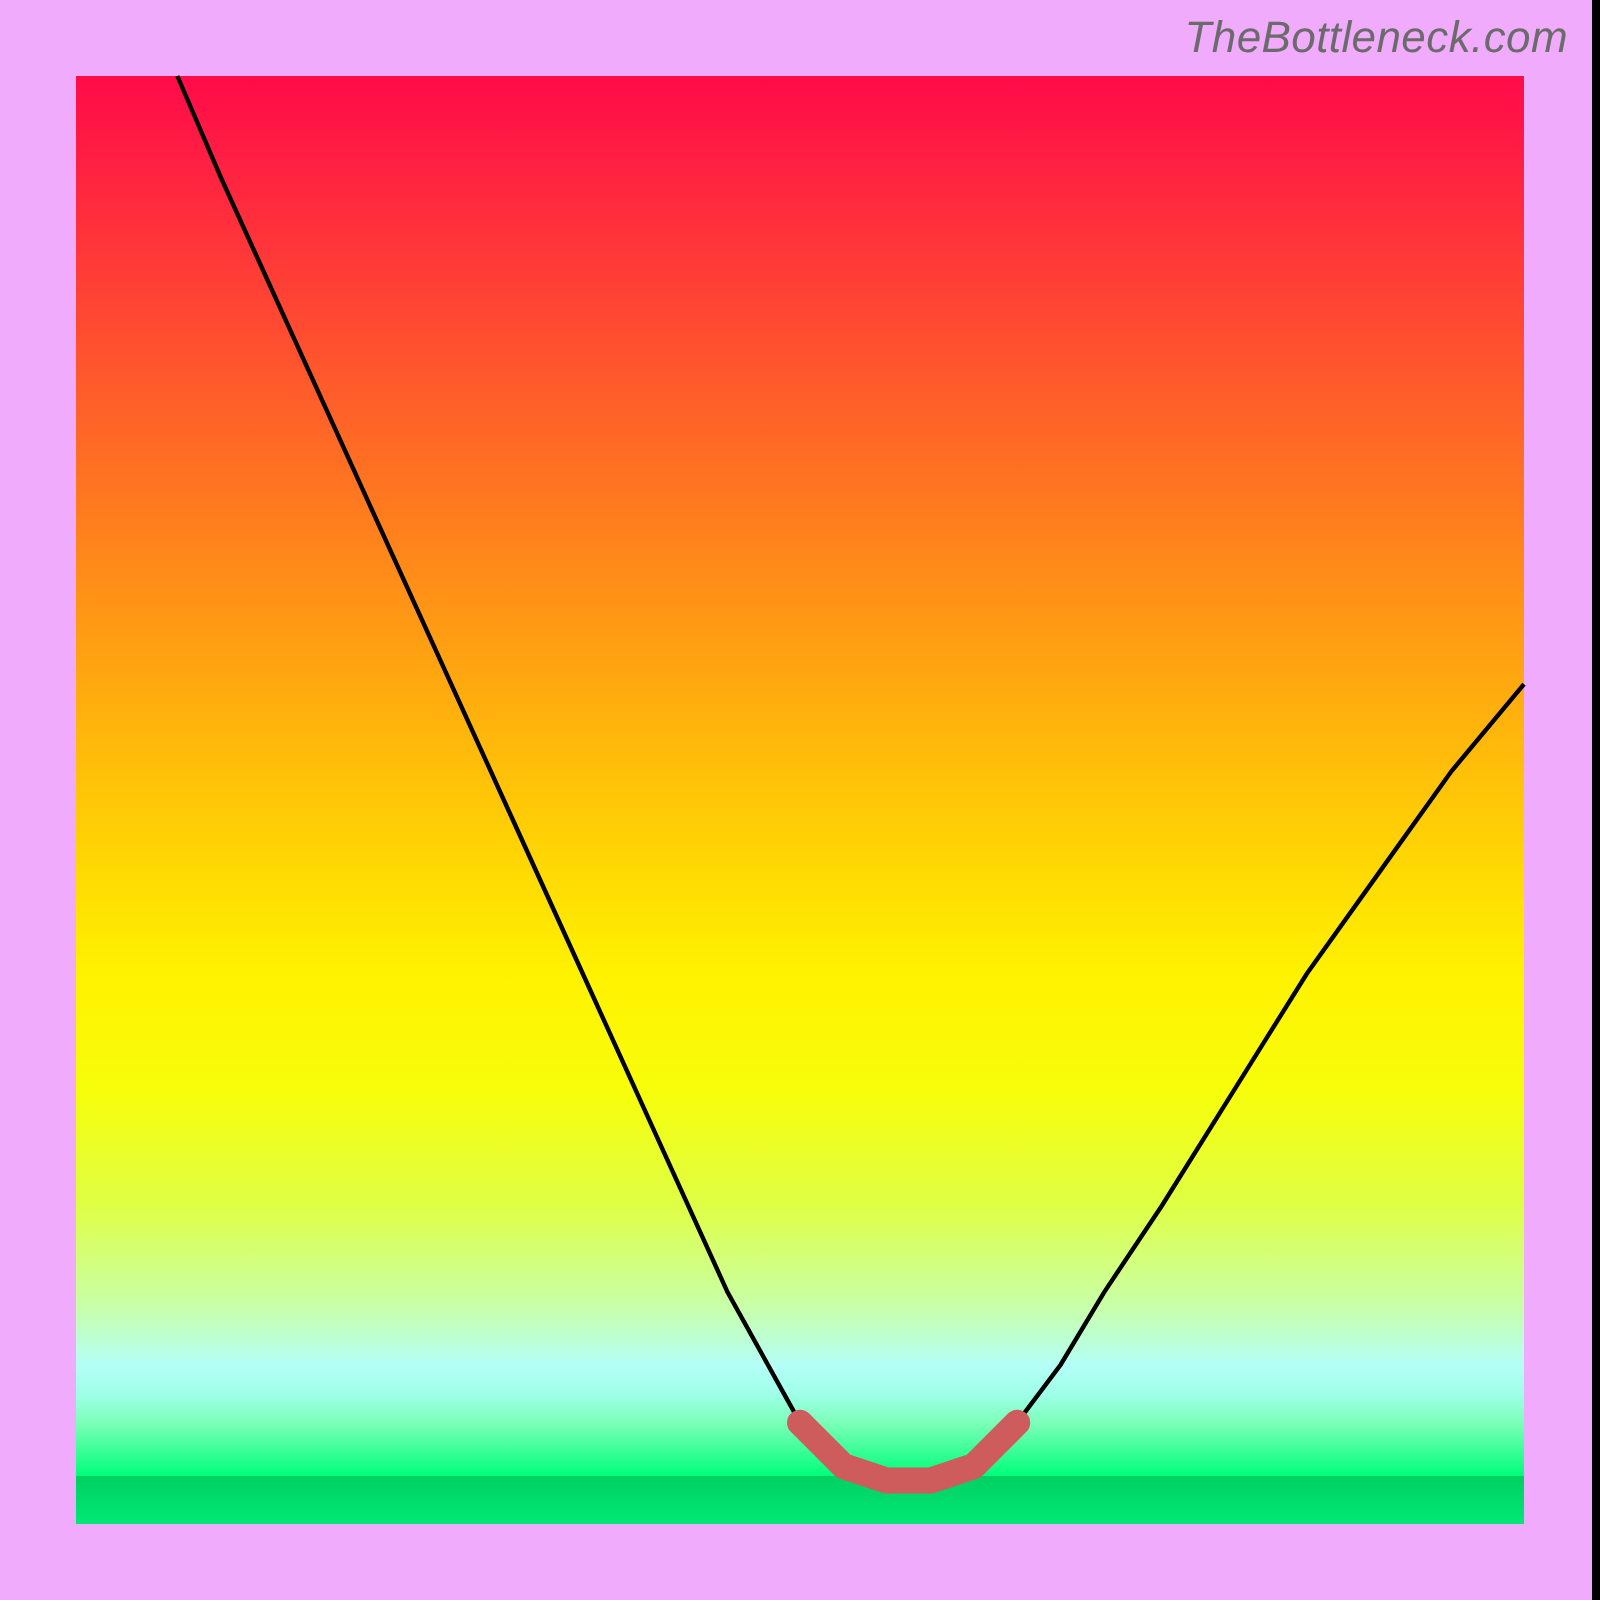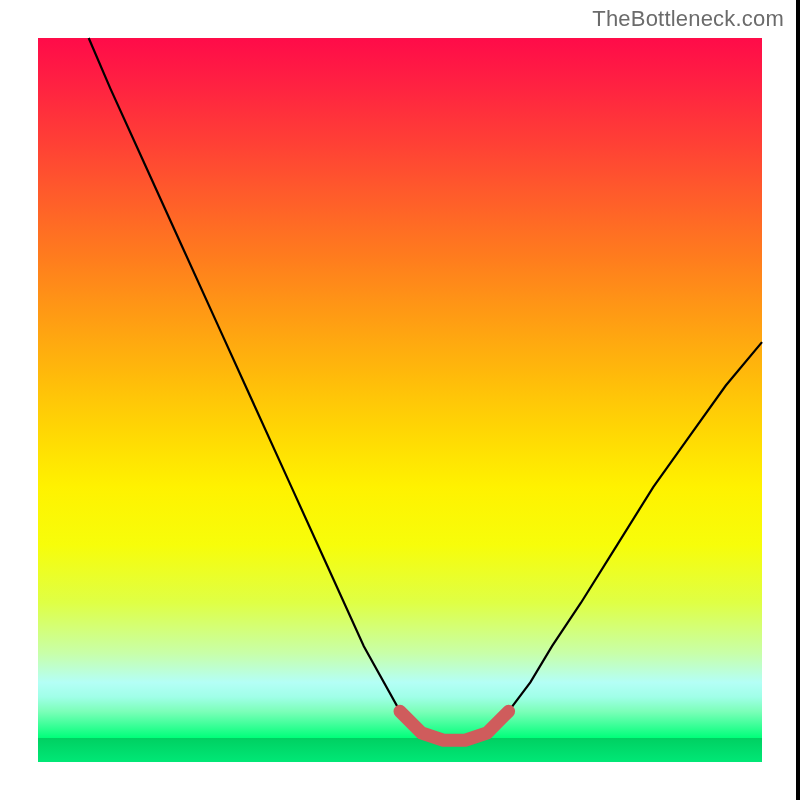--- a/index.html
+++ b/index.html
@@ -8,21 +8,22 @@
     width: 800px;
     height: 800px;
     background: #000;
     overflow: hidden;
     font-family: Arial, Helvetica, sans-serif;
   }
   .frame {
     position: relative;
     width: 796px;
     height: 800px;
-    background: #ffffff;
+    background: #f0abfc;
+    font-style: italic;
   }
   .plot {
     position: absolute;
     left: 38px;
     top: 38px;
     width: 724px;
     height: 724px;
     background: linear-gradient(to bottom,
       #ff0b49 0%,
       #ff2042 6%,

